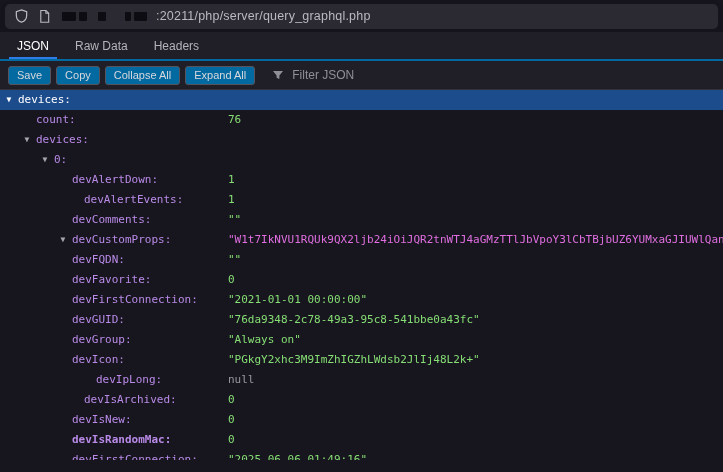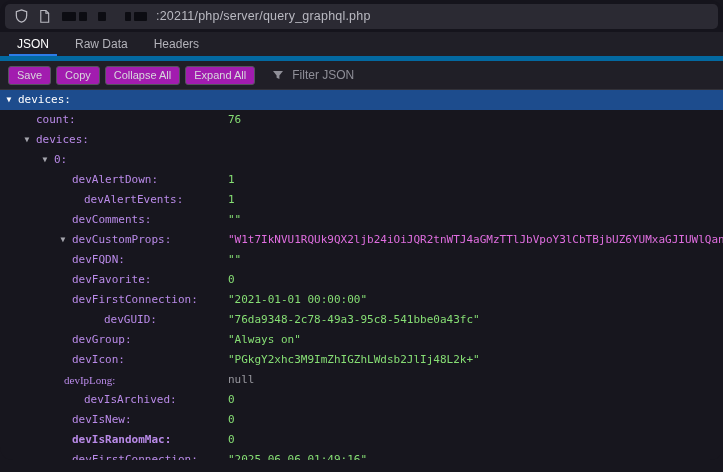--- a/index.html
+++ b/index.html
@@ -22,41 +22,41 @@
   }
   .icon { display:flex; align-items:center; }
   .redacted { display:flex; align-items:center; gap:3px; margin-left:2px; }
   .redacted i { display:block; height:9px; background:#0c0c12; border-radius:1px; }
   .redacted .g { width:5px; height:1px; background:transparent; }
   .url-text { color:#b9b9c1; font-size:12.5px; white-space:nowrap; letter-spacing:.2px; }
 
   
   .tabs {
     height:29px; flex:0 0 29px; background:#201f27;
-    border-bottom:5px solid #0369a1;
+    border-bottom:2px solid #0369a1;
     display:flex; align-items:stretch; padding-left:4px;
   }
   .tab {
     padding:0 13px; display:flex; align-items:center;
     font-size:12px; color:#b3b3ba; position:relative; cursor:default;
   }
   .tab.active { color:#ffffff; }
   .tab.active::after {
     content:''; position:absolute; left:5px; right:5px; bottom:0;
     height:2px; background:#2d7ce8;
   }
 
   
   .toolbar {
     height:29px; flex:0 0 29px; background:#201f27;
     border-bottom:1px solid #323138;
     display:flex; align-items:center; gap:5px; padding:0 8px;
   }
   .tbtn {
-    background:#a21caf; border:1px solid #55545e; color:#d8d8dd;
+    background:#0369a1; border:1px solid #55545e; color:#d8d8dd;
     font-size:11px; border-radius:3px; padding:2px 8px; height:19px;
     font-family:"Liberation Sans", sans-serif; line-height:13px; cursor:default;
   }
   .filter { display:flex; align-items:center; gap:6px; margin-left:12px; }
   .filter input {
     background:transparent; border:none; outline:none;
     color:#c7c7cc; font-size:12px; width:120px;
     font-family:"Liberation Sans", sans-serif;
   }
   .filter input::placeholder { color:#8f8f98; opacity:1; }
@@ -170,33 +170,33 @@
       </div>
       <div class="row">
         <span class="label" style="padding-left: 72px;"><span class="key">devFavorite:</span></span>
         <span class="value number">0</span>
       </div>
       <div class="row">
         <span class="label" style="padding-left: 72px;"><span class="key">devFirstConnection:</span></span>
         <span class="value string">"2021-01-01 00:00:00"</span>
       </div>
       <div class="row">
-        <span class="label" style="padding-left: 104px;"><span class="key">devGUID:</span></span>
+        <span class="label" style="padding-left: 72px;"><span class="key">devGUID:</span></span>
         <span class="value string">"76da9348-2c78-49a3-95c8-541bbe0a43fc"</span>
       </div>
       <div class="row">
         <span class="label" style="padding-left: 72px;"><span class="key">devGroup:</span></span>
         <span class="value string">"Always on"</span>
       </div>
       <div class="row">
         <span class="label" style="padding-left: 72px;"><span class="key">devIcon:</span></span>
         <span class="value string">"PGkgY2xhc3M9ImZhIGZhLWdsb2JlIj48L2k+"</span>
       </div>
       <div class="row">
-        <span class="label" style="padding-left: 64px; font-family: Liberation Serif, serif;"><span class="key">devIpLong:</span></span>
+        <span class="label" style="padding-left: 96px;"><span class="key">devIpLong:</span></span>
         <span class="value null">null</span>
       </div>
       <div class="row">
         <span class="label" style="padding-left: 84px;"><span class="key">devIsArchived:</span></span>
         <span class="value number">0</span>
       </div>
       <div class="row">
         <span class="label" style="padding-left: 72px;"><span class="key">devIsNew:</span></span>
         <span class="value number">0</span>
       </div>

